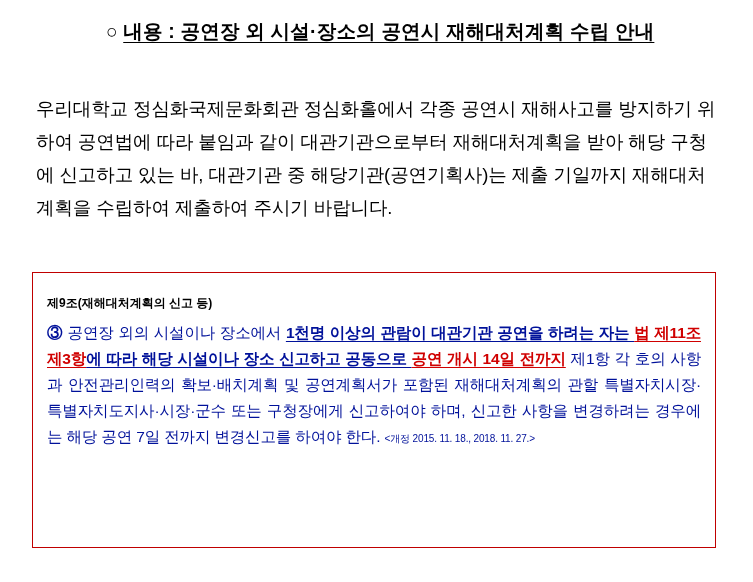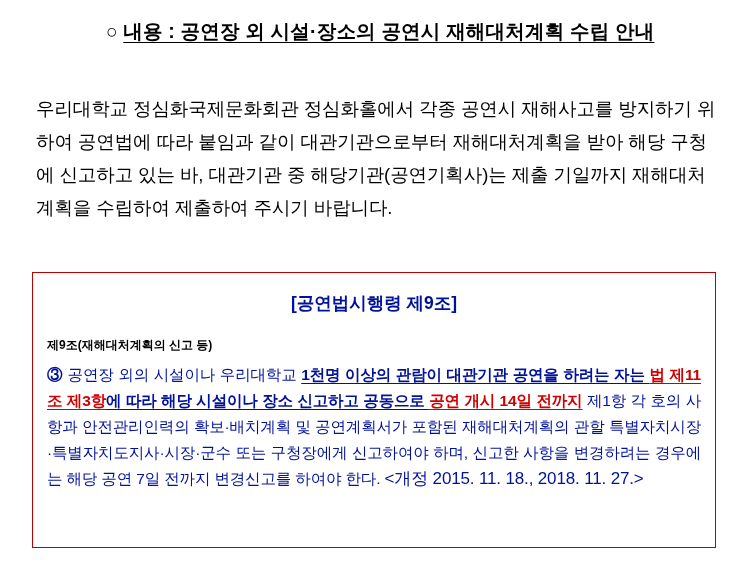--- a/index.html
+++ b/index.html
@@ -87,40 +87,39 @@
     text-decoration: underline;
     text-underline-offset: 3px;
   }
   .bold {
     font-weight: bold;
   }
   .red {
     color: #d00000;
   }
   .small-note {
-    font-size: 17px;
+    font-size: 10px;
   }
 </style>
 </head>
 <body>
 
 <div class="page">
 
   <div class="heading">
     <span class="marker">○</span>
     <span class="underlined">내용 : 공연장 외 시설·장소의 공연시 재해대처계획 수립 안내</span>
   </div>
 
   <div class="body-par">
     <p>우리대학교 정심화국제문화회관 정심화홀에서 각종 공연시 재해사고를 방지하기 위하여 공연법에 따라 붙임과 같이 대관기관으로부터 재해대처계획을 받아 해당 구청에 신고하고 있는 바, 대관기관 중 해당기관(공연기획사)는 제출 기일까지 재해대처계획을 수립하여 제출하여 주시기 바랍니다.</p>
   </div>
 
   <div class="law-box">
-    <div class="law-title">[공연법시행령 제9조]</div>
     <div class="law-article">제9조(재해대처계획의 신고 등)</div>
     <div class="law-text">
       <span class="bold">③</span>
-      <span>공연장 외의 시설이나 우리대학교 </span><span class="u bold">1천명 이상의 관람이 대관기관 공연을 하려는 자는 </span><span class="u bold red">법 제11조 제3항</span><span class="u bold">에 따라 해당 시설이나 장소 신고하고 공동으로 </span><span class="u bold red">공연 개시 14일 전까지</span><span> 제1항 각 호의 사항과 안전관리인력의 확보·배치계획 및 공연계획서가 포함된 재해대처계획의 관할 특별자치시장·특별자치도지사·시장·군수 또는 구청장에게 신고하여야 하며, 신고한 사항을 변경하려는 경우에는 해당 공연 7일 전까지 변경신고를 하여야 한다.</span>
+      <span>공연장 외의 시설이나 장소에서 </span><span class="u bold">1천명 이상의 관람이 대관기관 공연을 하려는 자는 </span><span class="u bold red">법 제11조 제3항</span><span class="u bold">에 따라 해당 시설이나 장소 신고하고 공동으로 </span><span class="u bold red">공연 개시 14일 전까지</span><span> 제1항 각 호의 사항과 안전관리인력의 확보·배치계획 및 공연계획서가 포함된 재해대처계획의 관할 특별자치시장·특별자치도지사·시장·군수 또는 구청장에게 신고하여야 하며, 신고한 사항을 변경하려는 경우에는 해당 공연 7일 전까지 변경신고를 하여야 한다.</span>
       <span class="small-note">&lt;개정 2015. 11. 18., 2018. 11. 27.&gt;</span>
     </div>
   </div>
 
 </div>
 
 </body></html>

